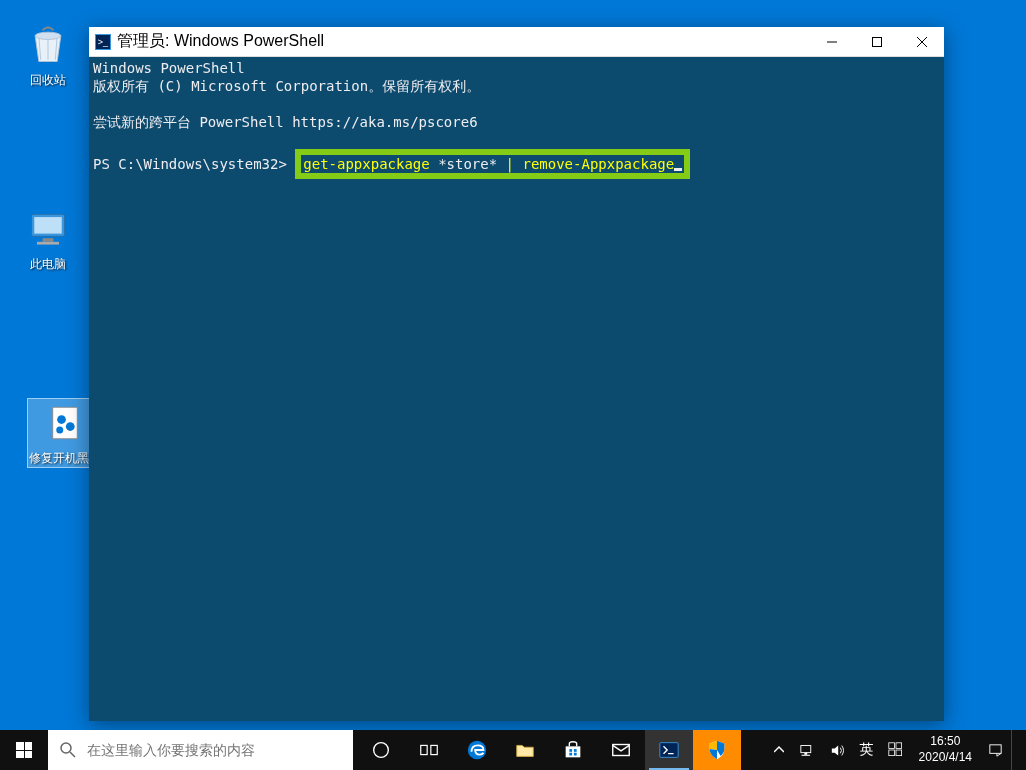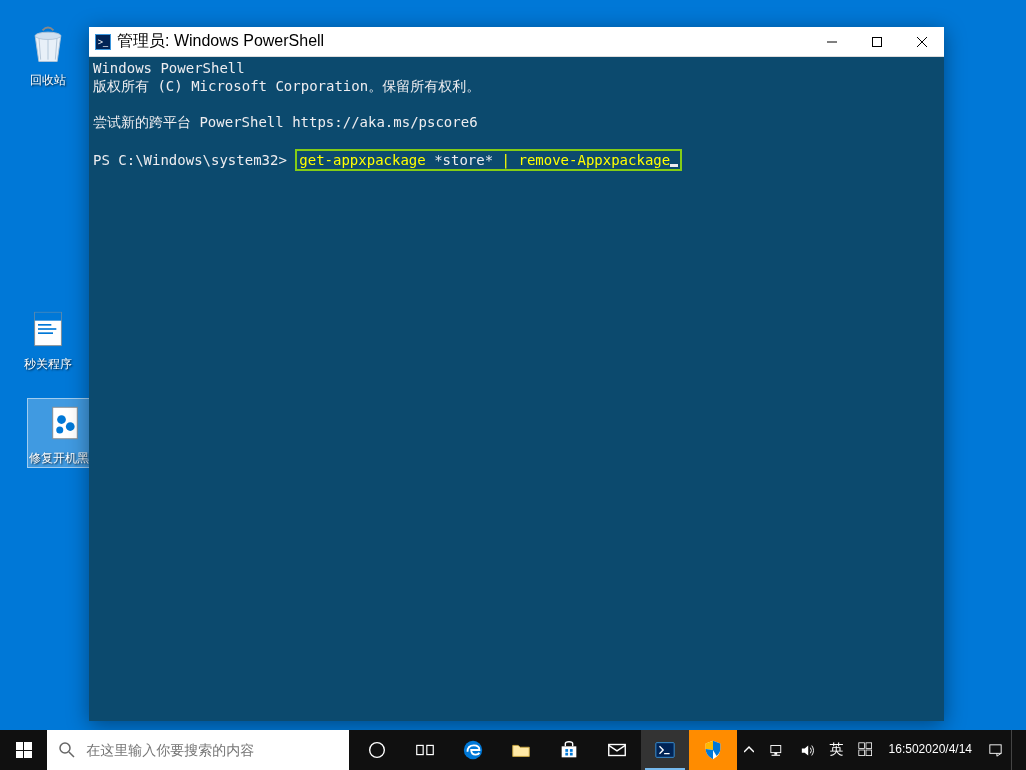--- a/index.html
+++ b/index.html
@@ -97,21 +97,21 @@
   font-family: "NSimSun", "SimSun", Consolas, monospace;
   font-size: 14px;
   line-height: 18px;
   color: #eeedf0;
   overflow: hidden;
   white-space: pre;
 }
 .terminal .line { display: block; }
 .cmd-yellow { color: #ffff00; }
 .highlight-box {
-  border: 2px solid #84cc16;
+  border: 6px solid #84cc16;
   padding: 0 2px;
   display: inline-block;
 }
 .cursor {
   display: inline-block;
   width: 8px;
   height: 3px;
   background: #eeedf0;
   vertical-align: bottom;
   margin-bottom: 2px;
@@ -192,21 +192,21 @@
 .tray-item {
   padding: 0 7px;
   display: flex;
   align-items: center;
   justify-content: center;
   color: #fff;
   cursor: pointer;
   font-size: 12px;
 }
 .clock {
-  flex-direction: row;
+  flex-direction: column;
   font-size: 12px;
   line-height: 1.3;
   padding: 0 8px;
   text-align: center;
 }
 .show-desktop {
   width: 6px;
   border-left: 1px solid #444;
 }
 
@@ -223,33 +223,32 @@
           <path d="M10 14 L38 14 L34 42 L14 42 Z" fill="#e8f0f8" stroke="#b0c4d8" stroke-width="1"></path>
           <path d="M14 14 L16 40 M24 14 L24 40 M34 14 L32 40" stroke="#b0c4d8" stroke-width="1" fill="none"></path>
           <ellipse cx="24" cy="14" rx="14" ry="4" fill="#d0e0f0" stroke="#b0c4d8"></ellipse>
           <path d="M18 8 Q24 2 30 8" stroke="#888" stroke-width="2" fill="none"></path>
         </svg>
     </div>
     <div class="label">回收站</div>
   </div>
 
 
-
-  <div class="desktop-icon" style="left:10px;top:305px">
+  <div class="desktop-icon" style="left:10px;top:205px">
     <div class="icon-img">
-      <svg viewBox="0 0 48 48" width="40" height="40">
-          <rect x="8" y="4" width="32" height="40" fill="#fff" stroke="#888"></rect>
-          <rect x="8" y="4" width="32" height="10" fill="#0078d7"></rect>
-          <rect x="12" y="18" width="16" height="2" fill="#0078d7"></rect>
-          <rect x="12" y="23" width="22" height="2" fill="#0078d7"></rect>
-          <rect x="12" y="28" width="18" height="2" fill="#0078d7"></rect>
-        </svg>
-    </div>
-    <div class="label">秒关程序</div>
-  </div>
+      <svg viewBox="0 0 48 48" width="44" height="44">
+          <rect x="6" y="8" width="36" height="24" rx="2" fill="#3a96dd" stroke="#2a6fa8"></rect>
+          <rect x="9" y="11" width="30" height="18" fill="#bde0f8"></rect>
+          <rect x="18" y="34" width="12" height="4" fill="#888"></rect>
+          <rect x="12" y="38" width="24" height="3" fill="#aaa"></rect>
+        </svg>
+    </div>
+    <div class="label">此电脑</div>
+  </div>
+
 
   <div class="desktop-icon selected" style="left:27px;top:398px">
     <div class="icon-img">
       <svg viewBox="0 0 48 48" width="42" height="42">
           <rect x="10" y="6" width="28" height="36" fill="#fff" stroke="#888"></rect>
           <circle cx="20" cy="20" r="5" fill="#0078d7"></circle>
           <circle cx="30" cy="28" r="5" fill="#0078d7"></circle>
           <circle cx="18" cy="32" r="4" fill="#0078d7"></circle>
         </svg>
     </div>

